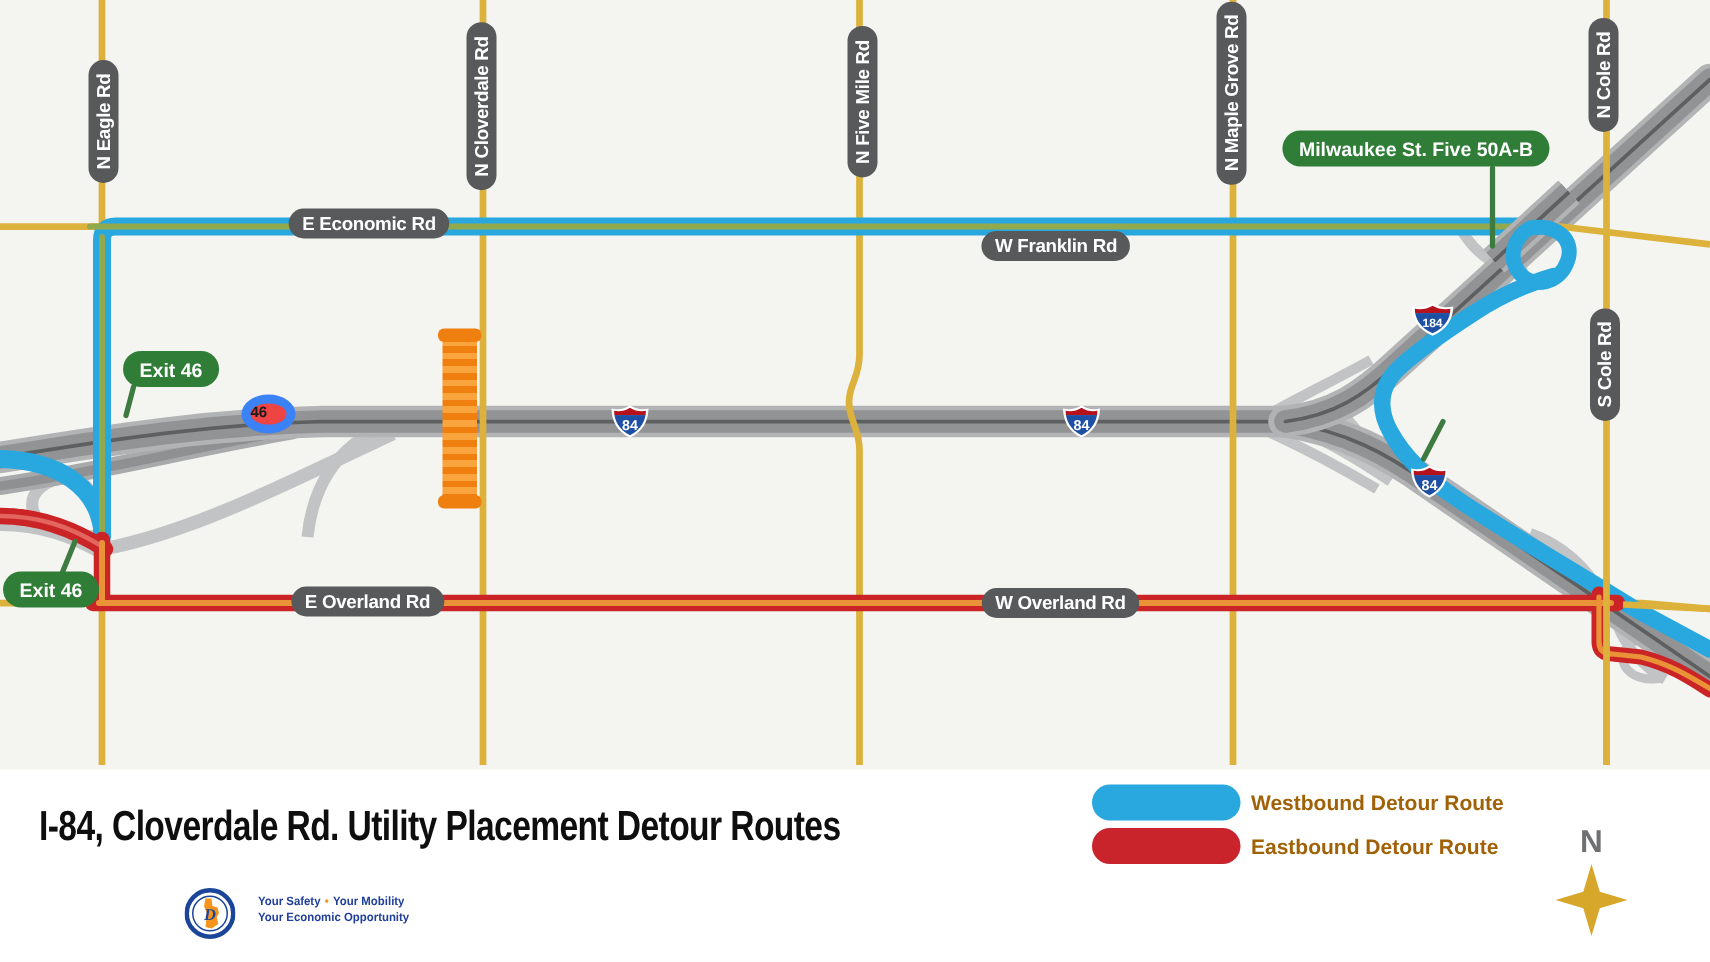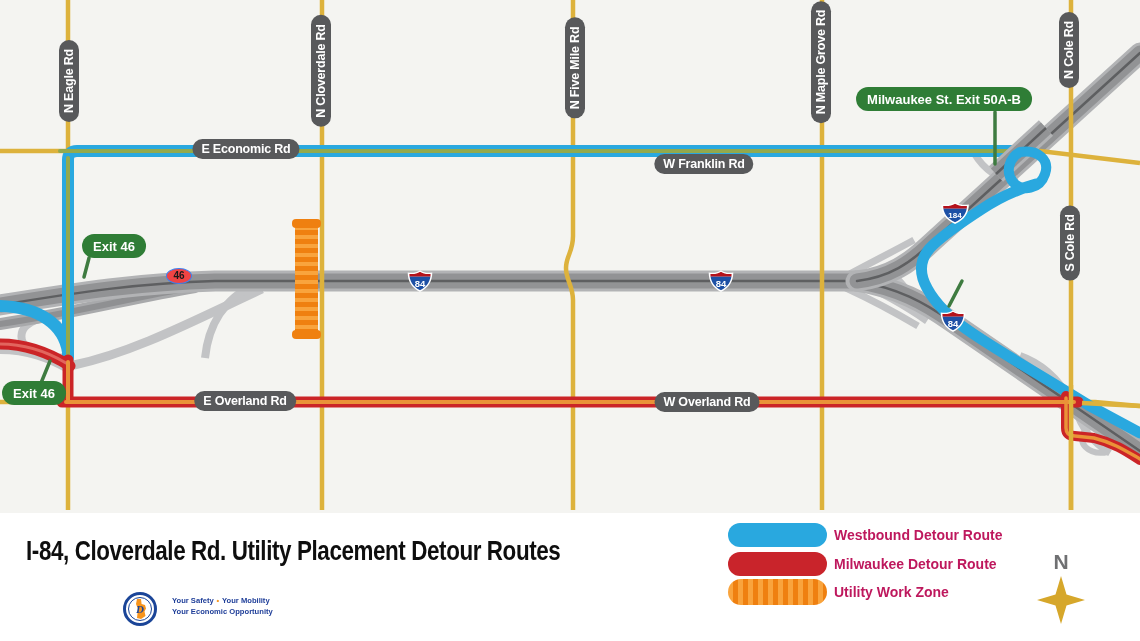--- a/index.html
+++ b/index.html
@@ -9,40 +9,40 @@
   #mapsvg{position:absolute;left:0;top:0;z-index:1;}
 
   
   .pill{position:absolute;z-index:5;background:#58595b;color:#fff;font-weight:bold;
         font-size:12.5px;letter-spacing:-.2px;padding:3px 9px;border-radius:12px;
         white-space:nowrap;transform:translate(-50%,-50%);}
   .pill.v{transform:translate(-50%,-50%) rotate(-90deg);}
   .gpill{position:absolute;z-index:6;background:#2f7d36;color:#fff;font-weight:bold;
          font-size:13px;padding:4.5px 11px;border-radius:15px;white-space:nowrap;
          transform:translate(-50%,-50%);}
-  .oval{position:absolute;z-index:5;background:#ef4444;border:1px solid #3b82f6;color:#1a1a1a;
+  .oval{position:absolute;z-index:5;background:#ef4444;border:6px solid #3b82f6;color:#1a1a1a;
         font-weight:bold;font-size:10px;width:24px;height:14px;line-height:14px;
-        text-align:center;border-radius:50%;transform:translate(-50%,-50%);}
+        border-radius:50%;transform:translate(-50%,-50%);}
 
   
   #workzone{position:absolute;left:292px;top:219px;width:29px;height:120px;z-index:4;}
   .wz-cap{position:absolute;left:0;width:29px;height:9px;background:#ef8010;border-radius:4px;}
   .wz-body{position:absolute;left:3px;top:7px;width:23px;height:106px;
            background:repeating-linear-gradient(180deg,#f9a43d 0 4.5px,#ef8010 4.5px 9px);}
 
   
   #title{position:absolute;left:26px;top:535px;font-size:28px;font-weight:bold;
          color:#0e0e0e;letter-spacing:-.5px;white-space:nowrap;
          transform:scaleX(.8);transform-origin:left top;}
   .leg-row{position:absolute;left:728px;height:26px;display:flex;align-items:center;}
   .leg-pill{width:99px;height:24px;border-radius:13px;flex:0 0 auto;}
   .leg-pill.blue{background:#29a8df;}
   .leg-pill.red{background:#c9242b;}
   .leg-pill.stripes{height:26px;background:repeating-linear-gradient(90deg,#f9a43d 0 5px,#ef8010 5px 10px);}
-  .leg-label{margin-left:7px;font-size:14px;font-weight:bold;color:#be185d;white-space:nowrap;}
+  .leg-label{margin-left:7px;font-size:14px;font-weight:bold;color:#a16207;white-space:nowrap;}
   #compassN{position:absolute;left:1061px;top:562px;transform:translate(-50%,-50%);
             font-size:21px;font-weight:bold;color:#6f7072;}
   #compassStar{position:absolute;left:1035px;top:574px;}
   #logo{position:absolute;left:123px;top:592px;}
   #logotext{position:absolute;left:172px;top:595px;color:#21409a;font-weight:bold;
             font-size:8px;line-height:11px;transform:scaleX(.95);transform-origin:left top;white-space:nowrap;}
   #logotext .bullet{color:#f7941d;padding:0 3px;}
 </style>
 </head>
 <body>
@@ -182,38 +182,34 @@
     <div class="pill" style="left:707px;top:402px"><span>W Overland Rd</span></div>
     <div class="pill v" style="left:69px;top:81px"><span>N Eagle Rd</span></div>
     <div class="pill v" style="left:321px;top:71px"><span>N Cloverdale Rd</span></div>
     <div class="pill v" style="left:575px;top:68px"><span>N Five Mile Rd</span></div>
     <div class="pill v" style="left:821px;top:62px"><span>N Maple Grove Rd</span></div>
     <div class="pill v" style="left:1069px;top:50px"><span>N Cole Rd</span></div>
     <div class="pill v" style="left:1070px;top:243px"><span>S Cole Rd</span></div>
 
     <div class="gpill" style="left:114px;top:246px"><span>Exit 46</span></div>
     <div class="gpill" style="left:34px;top:393px"><span>Exit 46</span></div>
-    <div class="gpill" style="left:944px;top:99px"><span>Milwaukee St. Exit 50A-B</span></div>
+    <div class="gpill" style="left:944px;top:99px"><span>Milwaukee St. Five 50A-B</span></div>
 
     <div class="oval" style="left:179px;top:276px"><span>46</span></div>
   </div>
 
   <div id="title">I-84, Cloverdale Rd. Utility Placement Detour Routes</div>
 
   <div class="leg-row" style="top:522px">
     <div class="leg-pill blue"></div>
     <div class="leg-label">Westbound Detour Route</div>
   </div>
   <div class="leg-row" style="top:551px">
     <div class="leg-pill red"></div>
-    <div class="leg-label">Milwaukee Detour Route</div>
-  </div>
-  <div class="leg-row" style="top:579px">
-    <div class="leg-pill stripes" style="border-radius:14px"></div>
-    <div class="leg-label">Utility Work Zone</div>
+    <div class="leg-label">Eastbound Detour Route</div>
   </div>
 
   <div id="compassN">N</div>
   <svg id="compassStar" width="52" height="52" viewBox="0 0 52 52">
     <path d="M26,2 L31.5,20.5 L50,26 L31.5,31.5 L26,50 L20.5,31.5 L2,26 L20.5,20.5 Z" fill="#d6a72b"></path>
   </svg>
 
   <svg id="logo" width="34" height="34" viewBox="0 0 34 34">
     <circle cx="17" cy="17" r="15.5" fill="#ffffff" stroke="#1b4598" stroke-width="3"></circle>
     <circle cx="17" cy="17" r="11.5" fill="#ffffff" stroke="#1b4598" stroke-width="1"></circle>

